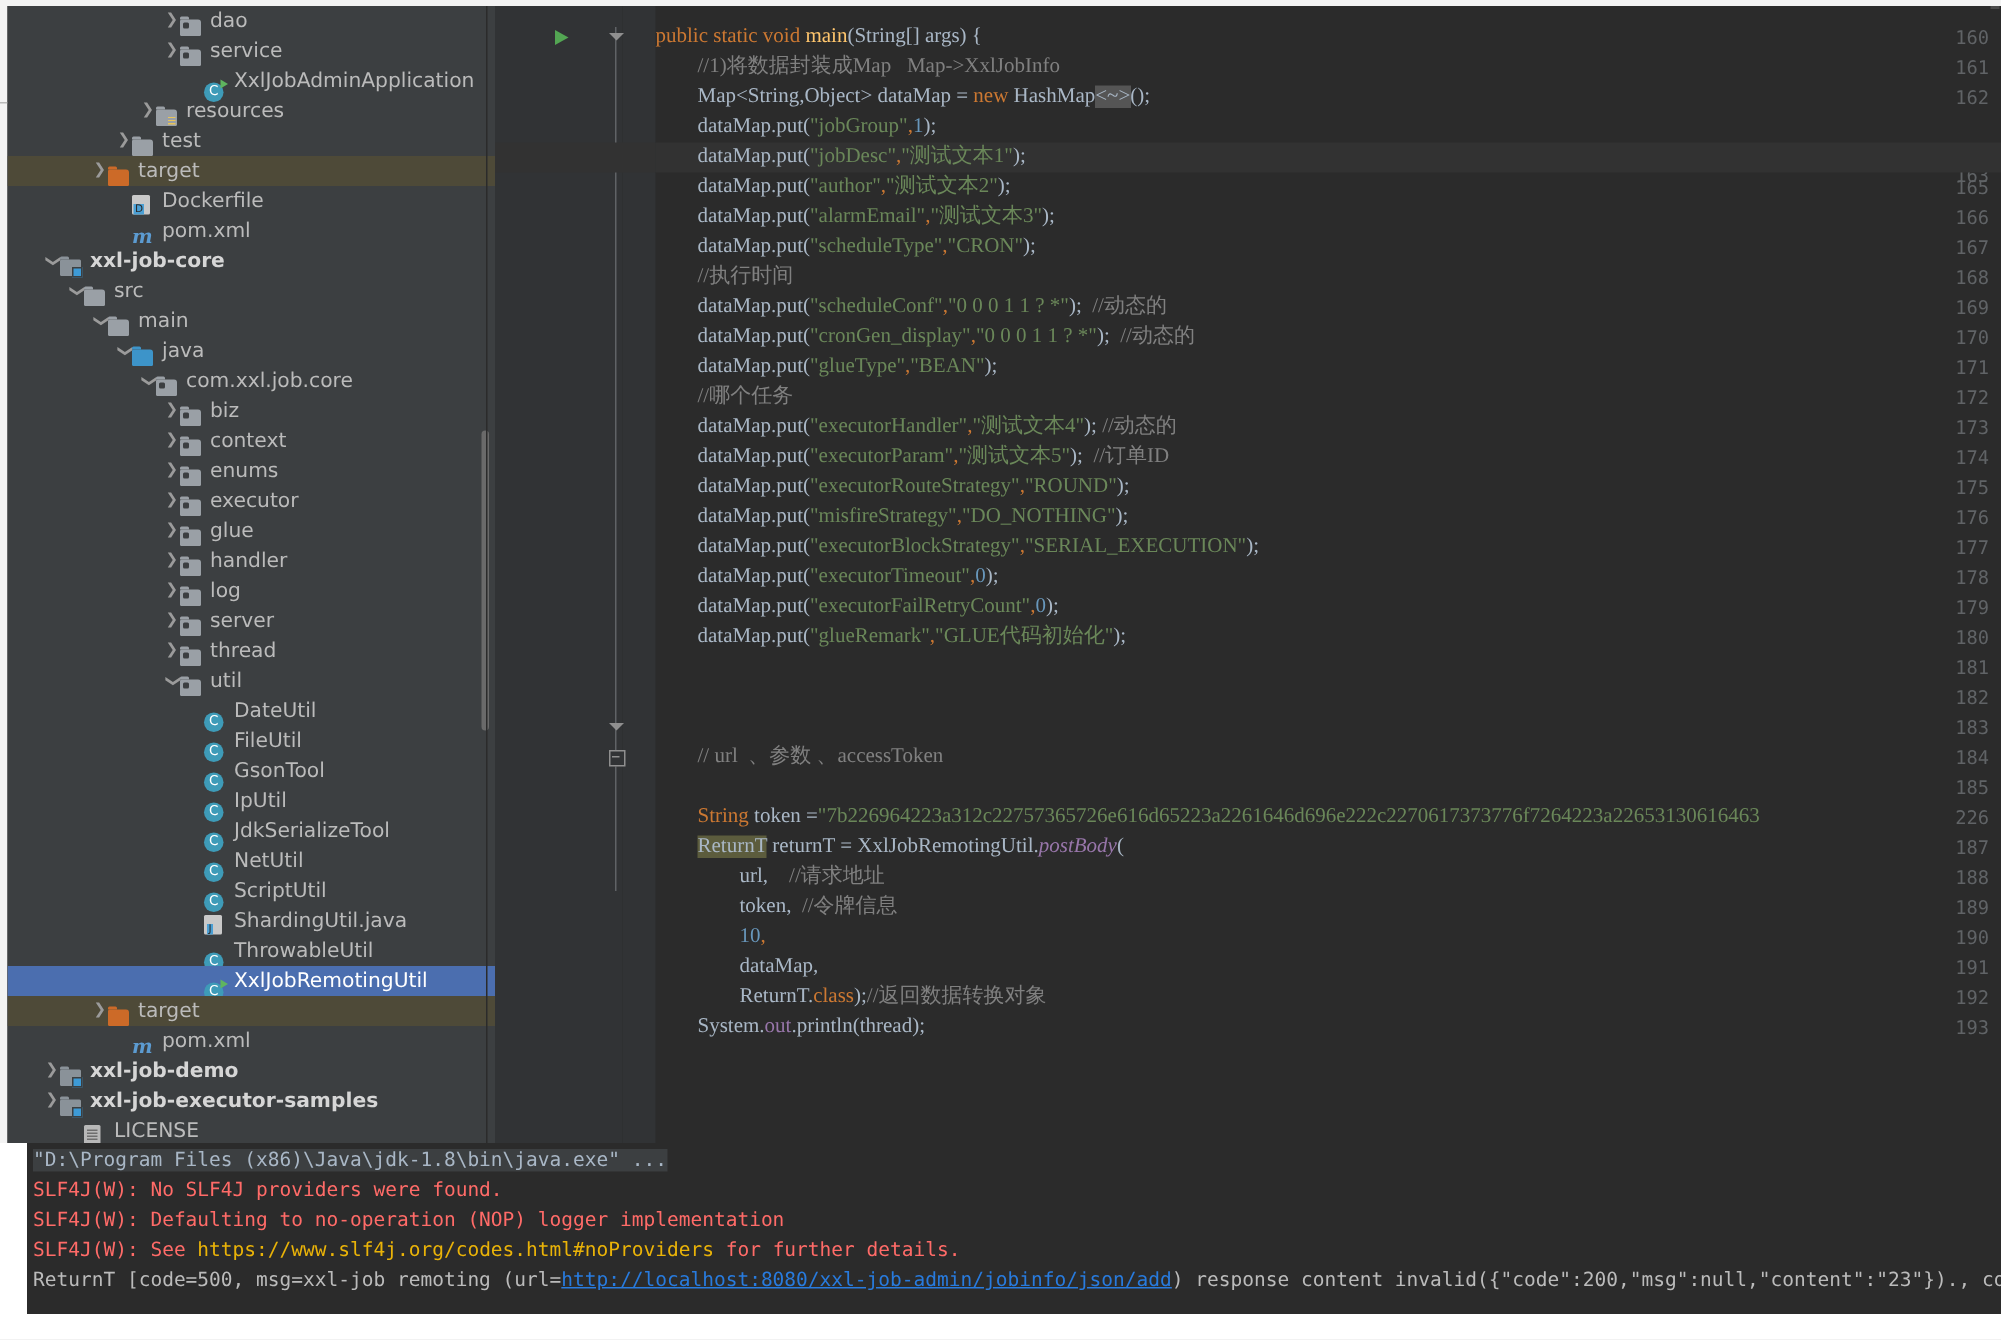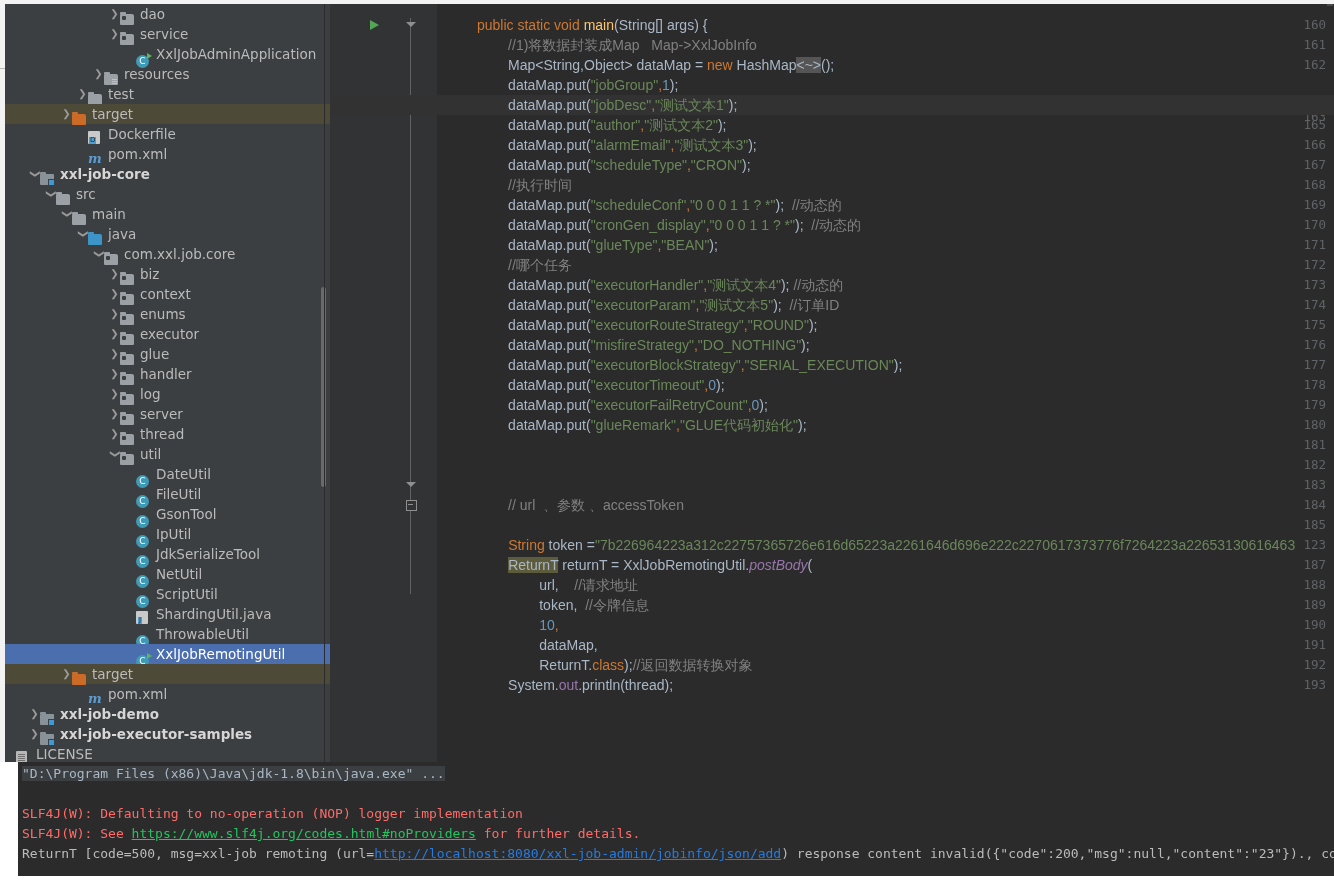--- a/index.html
+++ b/index.html
@@ -64,21 +64,21 @@
   #gutter{position:absolute;left:0;top:0;width:85px;height:758px;background:#313335;}
   #fold-strip{position:absolute;left:85px;top:0;width:22px;height:758px;background:#313335;}
   #fold-line{position:absolute;left:80px;top:14px;width:1px;height:576px;background:#606366;}
 
   .ln{position:absolute;right:8px;width:70px;text-align:right;height:20px;line-height:20px;
       font-family:"DejaVu Sans Mono",monospace;font-size:12.5px;color:#606366;}
   .ln.cur{color:#a4a3a3;}
 
   #code{position:absolute;left:107px;top:0;width:1230px;height:758px;}
   .cl{position:absolute;left:0;height:20px;line-height:20px;white-space:pre;
-      font-family:Liberation Sans, sans-serif;font-size:14px;color:#a9b7c6;margin-left:40px;}
+      font-family:Liberation Serif, serif;font-size:14px;color:#a9b7c6;}
   .hl-line{position:absolute;left:0;width:1230px;height:20px;background:#323232;}
 
   .kw{color:#cc7832;font-weight:normal;}
   .mth{color:#ffc66d;}
   .str{color:#6a8759;}
   .num{color:#6897bb;}
   .cmt{color:#808080;}
   .fld{color:#9876aa;}
   .cls{color:#a9b7c6;}
   .stat{color:#9876aa;font-style:italic;}
@@ -96,21 +96,21 @@
   #ed-scroll-top{position:absolute;right:1px;top:0;width:6px;height:2px;background:#4a4a4a;}
 
   
   #console{position:absolute;left:0;top:762px;width:1334px;height:131px;background:#ffffff;}
   #console-inner{position:absolute;left:18px;top:0px;width:1316px;height:114px;background:#2b2b2b;overflow:hidden;}
   .co{position:absolute;left:4px;height:20px;line-height:20px;white-space:pre;
       font-family:"DejaVu Sans Mono",monospace;font-size:13px;color:#bbbbbb;}
   .c-cmd{color:#a9b7c6;background:#3c3f41;}
   .c-err{color:#ff6b68;}
   .c-link{color:#287bde;text-decoration:underline;}
-  .c-link2{color:#22c55e;text-decoration:underline;margin-top:44px;}
+  .c-link2{color:#eab308;margin-top:44px;}
 </style>
 </head>
 <body>
 
 <div id="app">
 
   <div id="ide">
     <div id="edge-top"></div>
     <div id="edge-left"></div>
     <div id="edge-left2"></div>
@@ -295,21 +295,21 @@
           <div class="tree-row" style="padding-left: 24px;">
             <span class="arrow">❯</span>
             <span class="ico"><span class="ic-mod" style="display: inline-block;"></span></span>
             <span class="lbl bold">xxl-job-demo</span>
           </div>
           <div class="tree-row" style="padding-left: 24px;">
             <span class="arrow">❯</span>
             <span class="ico"><span class="ic-mod" style="display: inline-block;"></span></span>
             <span class="lbl bold">xxl-job-executor-samples</span>
           </div>
-          <div class="tree-row" style="">
+          <div class="tree-row" style="padding-left: 40px;">
             <span class="arrow none"></span>
             <span class="ico"><span class="ic-file" style="display: inline-block;"></span></span>
             <span class="lbl">LICENSE</span>
           </div>
         </div>
       <div id="side-scroll"></div>
     </div>
     <div id="side-sep"></div>
 
     <div id="editor">
@@ -338,21 +338,21 @@
           <div class="ln" style="top: 331px;">176</div>
           <div class="ln" style="top: 351px;">177</div>
           <div class="ln" style="top: 371px;">178</div>
           <div class="ln" style="top: 391px;">179</div>
           <div class="ln" style="top: 411px;">180</div>
           <div class="ln" style="top: 431px;">181</div>
           <div class="ln" style="top: 451px;">182</div>
           <div class="ln" style="top: 471px;">183</div>
           <div class="ln" style="top: 491px;">184</div>
           <div class="ln" style="top: 511px;">185</div>
-          <div class="ln" style="top: 531px;">123</div>
+          <div class="ln" style="top: 531px;">226</div>
           <div class="ln" style="top: 551px;">187</div>
           <div class="ln" style="top: 571px;">188</div>
           <div class="ln" style="top: 591px;">189</div>
           <div class="ln" style="top: 611px;">190</div>
           <div class="ln" style="top: 631px;">191</div>
           <div class="ln" style="top: 651px;">192</div>
           <div class="ln" style="top: 671px;">193</div>
         </div>
       <div id="code">
           <div class="cl" style="top: 11px;"><span class="kw">public </span><span class="kw">static </span><span class="kw">void </span><span class="mth">main</span><span>(</span><span class="cls">String</span><span>[] args) {</span></div>
@@ -393,20 +393,21 @@
       <div id="ed-scroll-top"></div>
     <div class="foldtri" style="left: 76px; top: 18px;"></div>
         <div class="foldtri" style="left: 76px; top: 478px;"></div>
         <div class="foldmark" style="left: 76px; top: 496px;"></div>
       </div>
   </div>
 
   <div id="console">
     <div id="console-inner">
         <div class="co" style="top: 2px;"><span class="c-cmd">"D:\Program Files (x86)\Java\jdk-1.8\bin\java.exe" ...</span></div>
+        <div class="co" style="top: 22px;"><span class="c-err">SLF4J(W): No SLF4J providers were found.</span></div>
         <div class="co" style="top: 42px;"><span class="c-err">SLF4J(W): Defaulting to no-operation (NOP) logger implementation</span></div>
         <div class="co" style="top: 62px;"><span class="c-err">SLF4J(W): See </span><span class="c-link2">https://www.slf4j.org/codes.html#noProviders</span><span class="c-err"> for further details.</span></div>
         <div class="co" style="top: 82px;"><span>ReturnT [code=500, msg=xxl-job remoting (url=</span><span class="c-link">http://localhost:8080/xxl-job-admin/jobinfo/json/add</span><span>) response content invalid(</span><span>{"code":200,"msg":null,"content":"23"}</span><span>)., content=null]</span></div>
       </div>
 
   </div>
 
 </div>
 
 </body></html>

